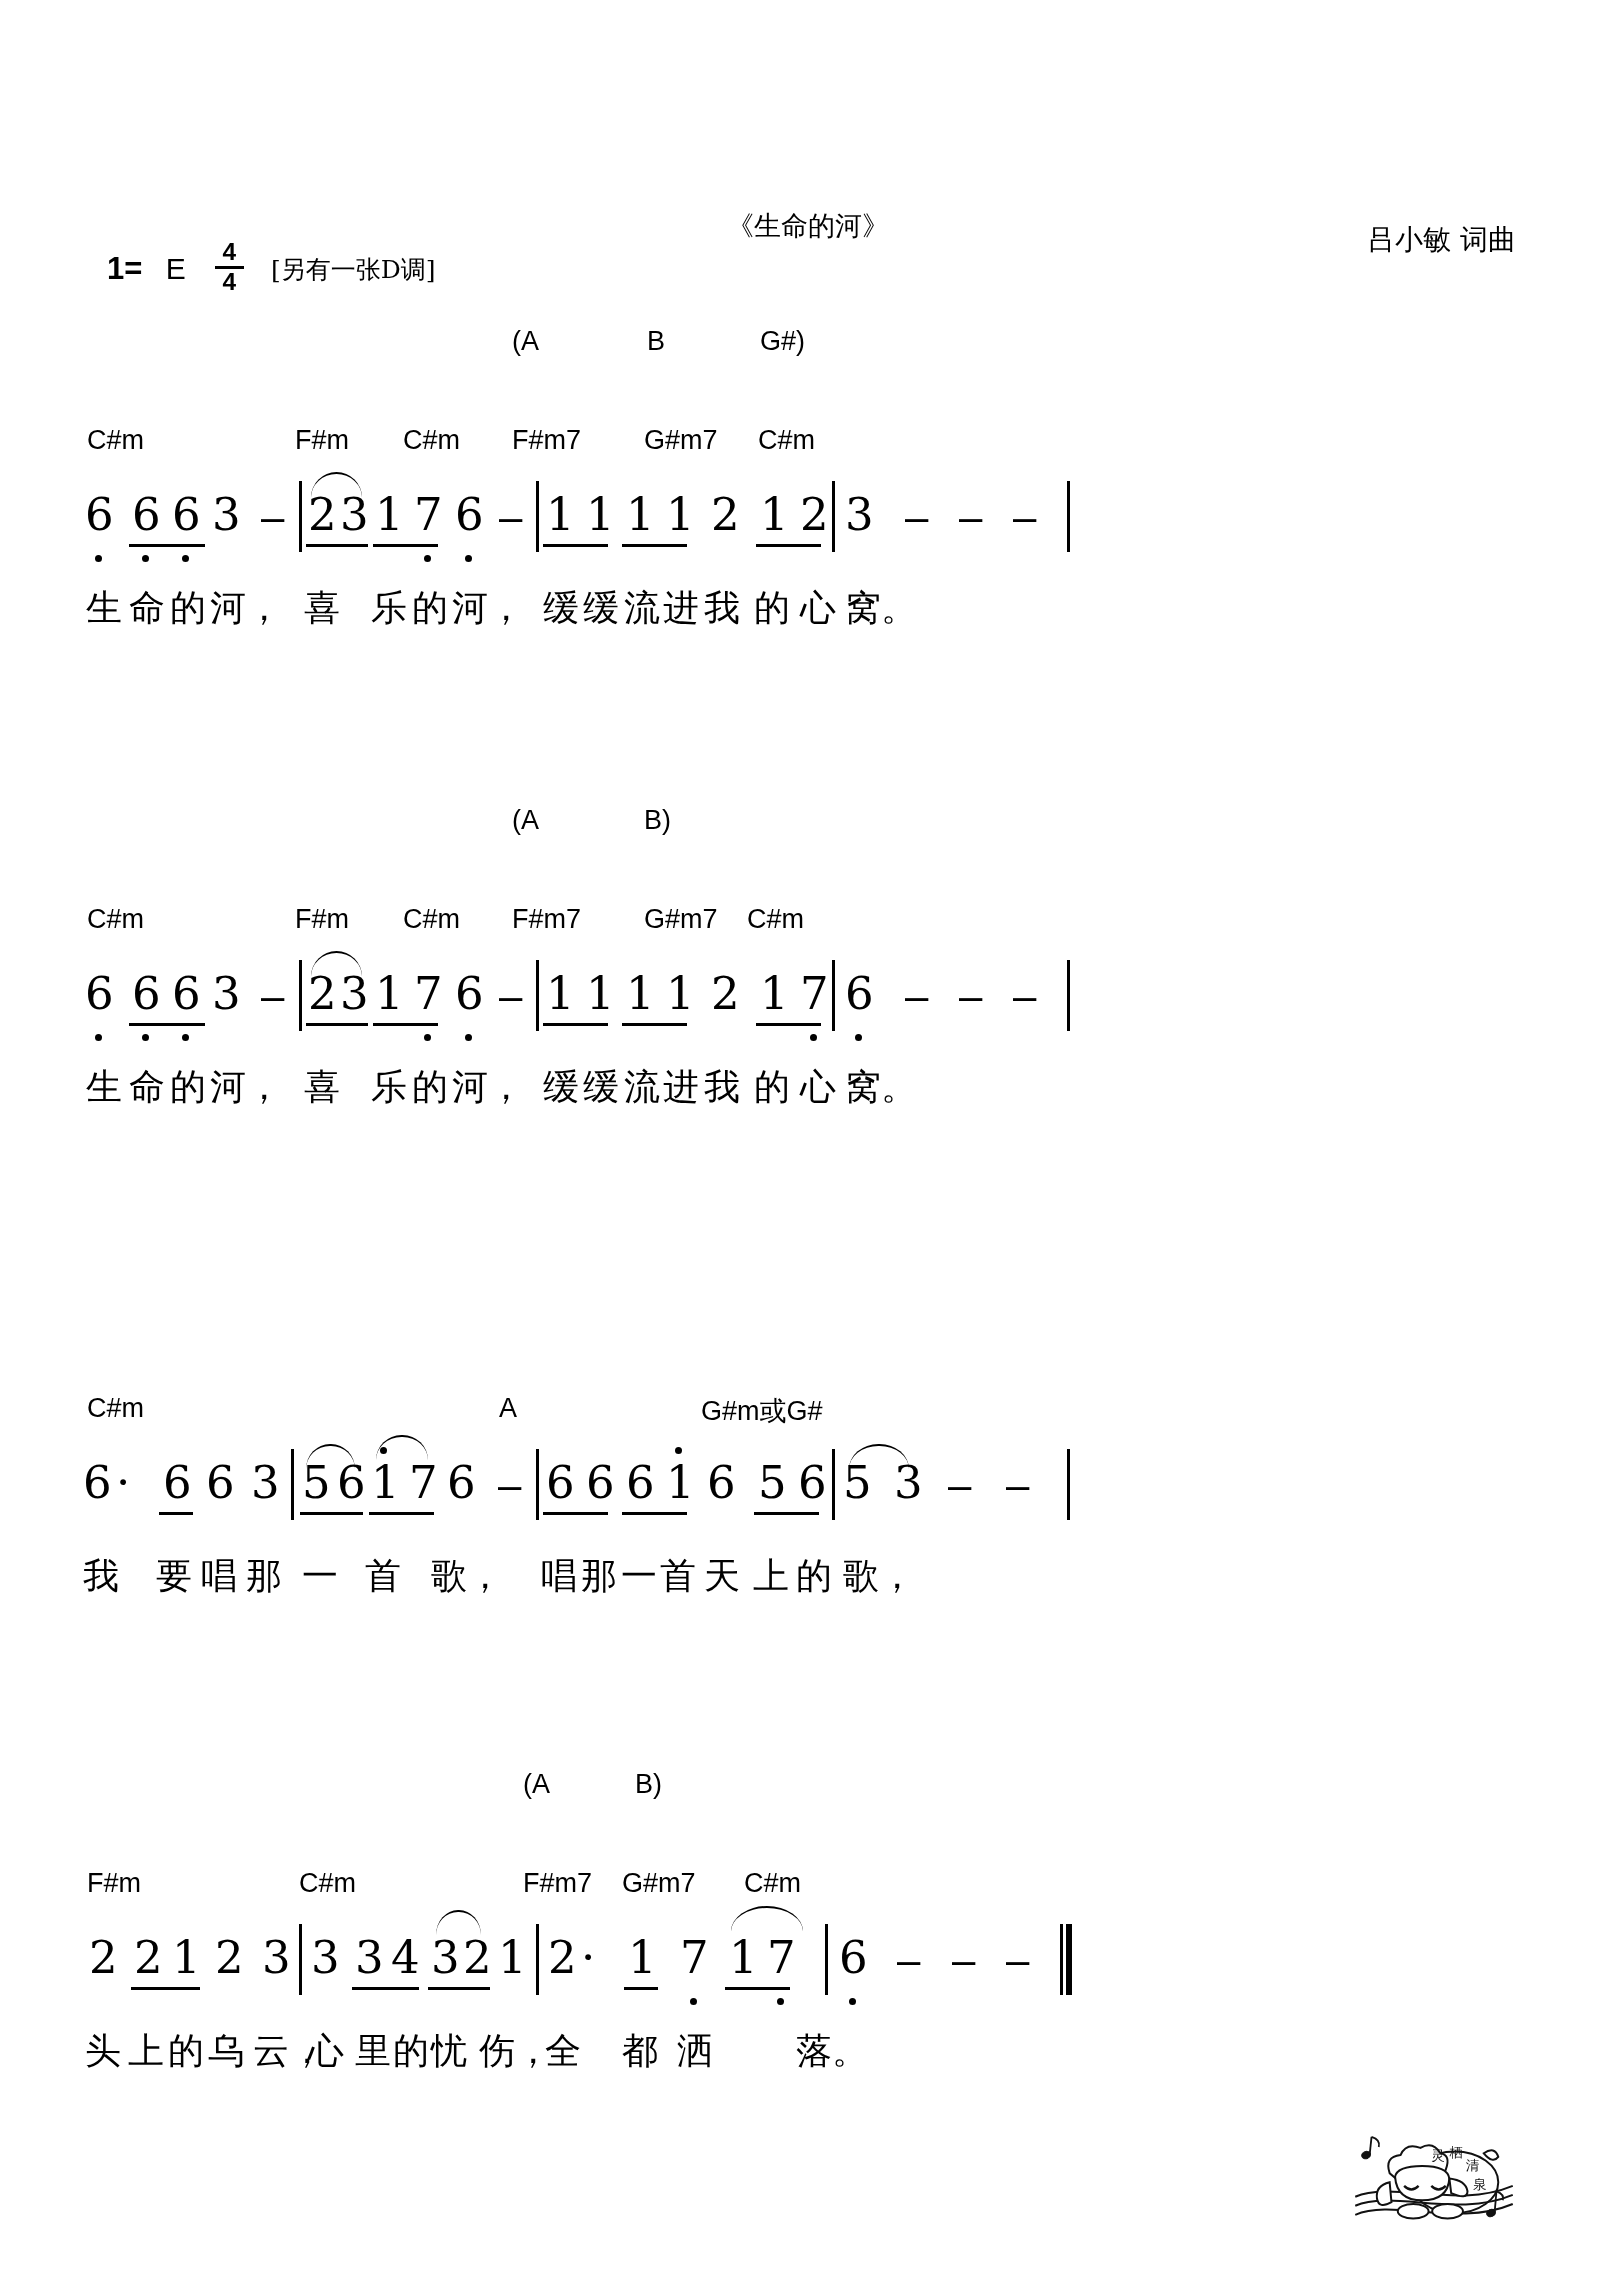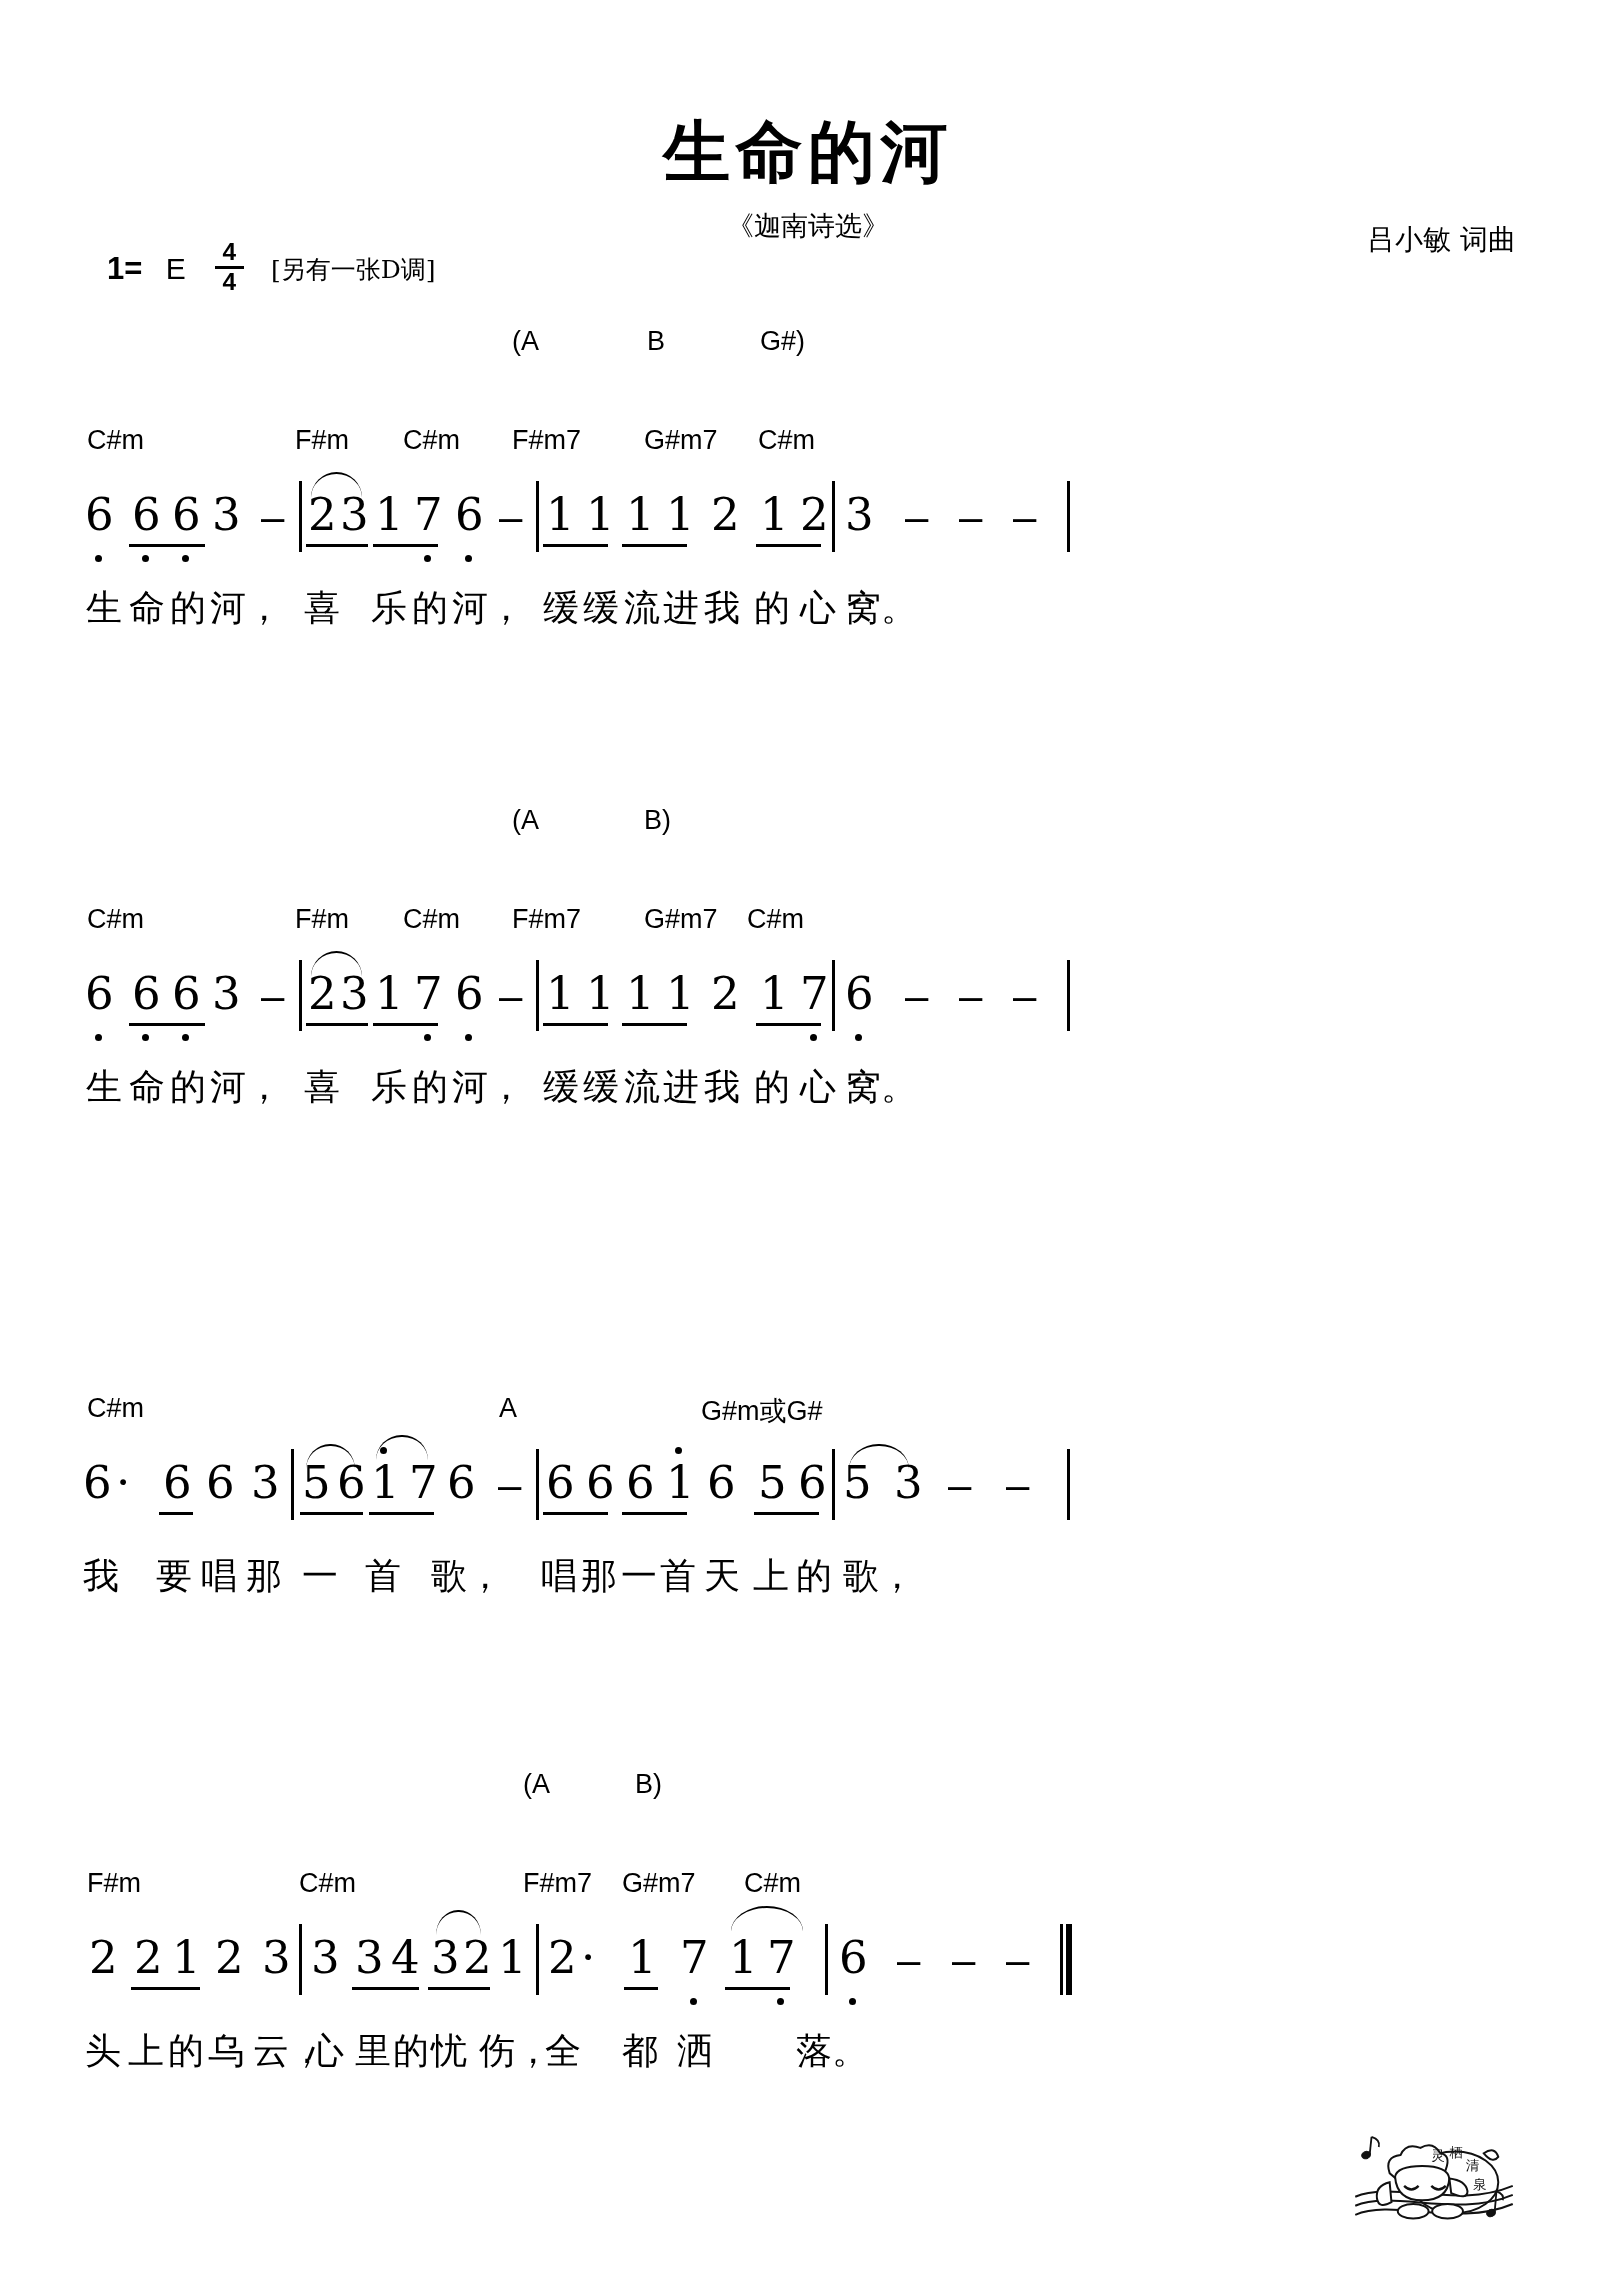--- a/index.html
+++ b/index.html
@@ -98,22 +98,21 @@
 
   
   .logo{position:absolute;left:1348px;top:2126px;width:172px;height:136px;}
   .logo svg{display:block;}
 </style>
 </head>
 <body>
 
 <div class="sheet">
 
-  <div class="title">生命的河</div>
-  <div class="subtitle">《迦南诗选》</div>
+  <div class="subtitle">《生命的河》</div>
   <div class="credit">吕小敏 词曲</div>
 
   <div class="keyline">
     <span class="k1">1=</span>
     <span class="keyname">E</span>
     <span class="meter">
       <span class="num">4</span>
       <span class="bar"></span>
       <span class="den">4</span>
     </span>

